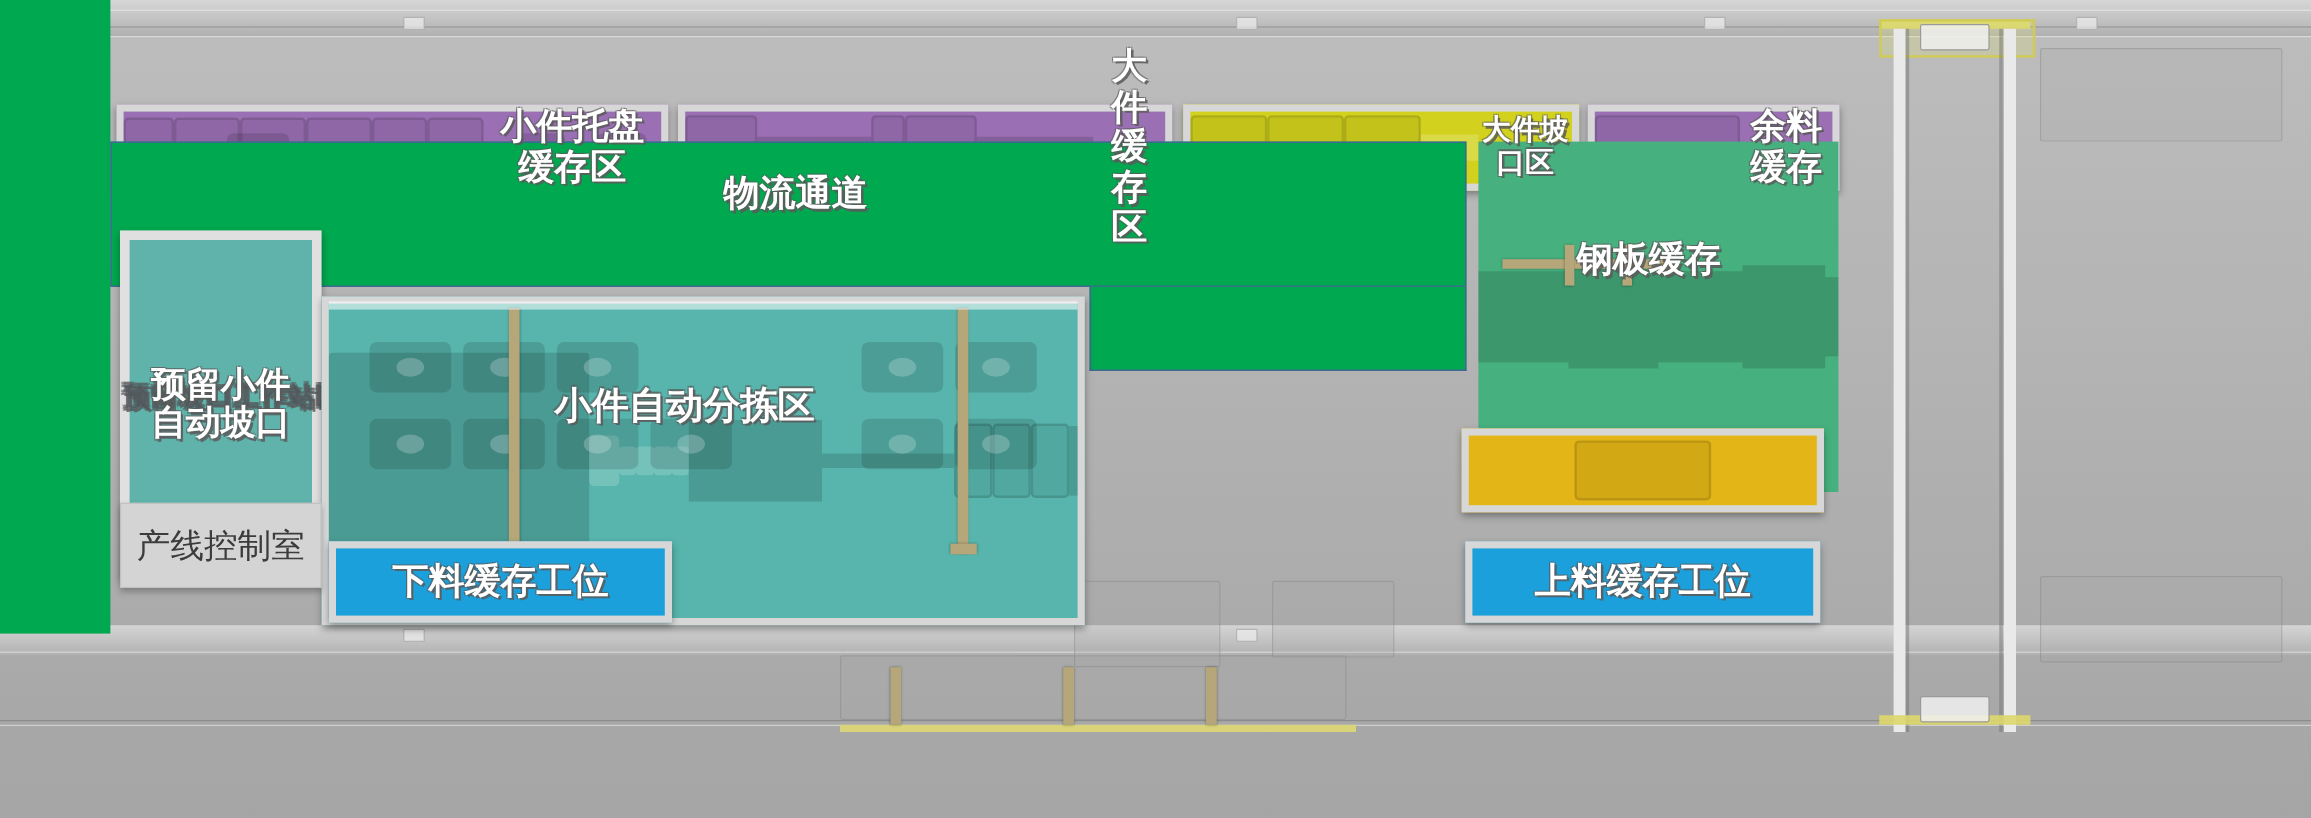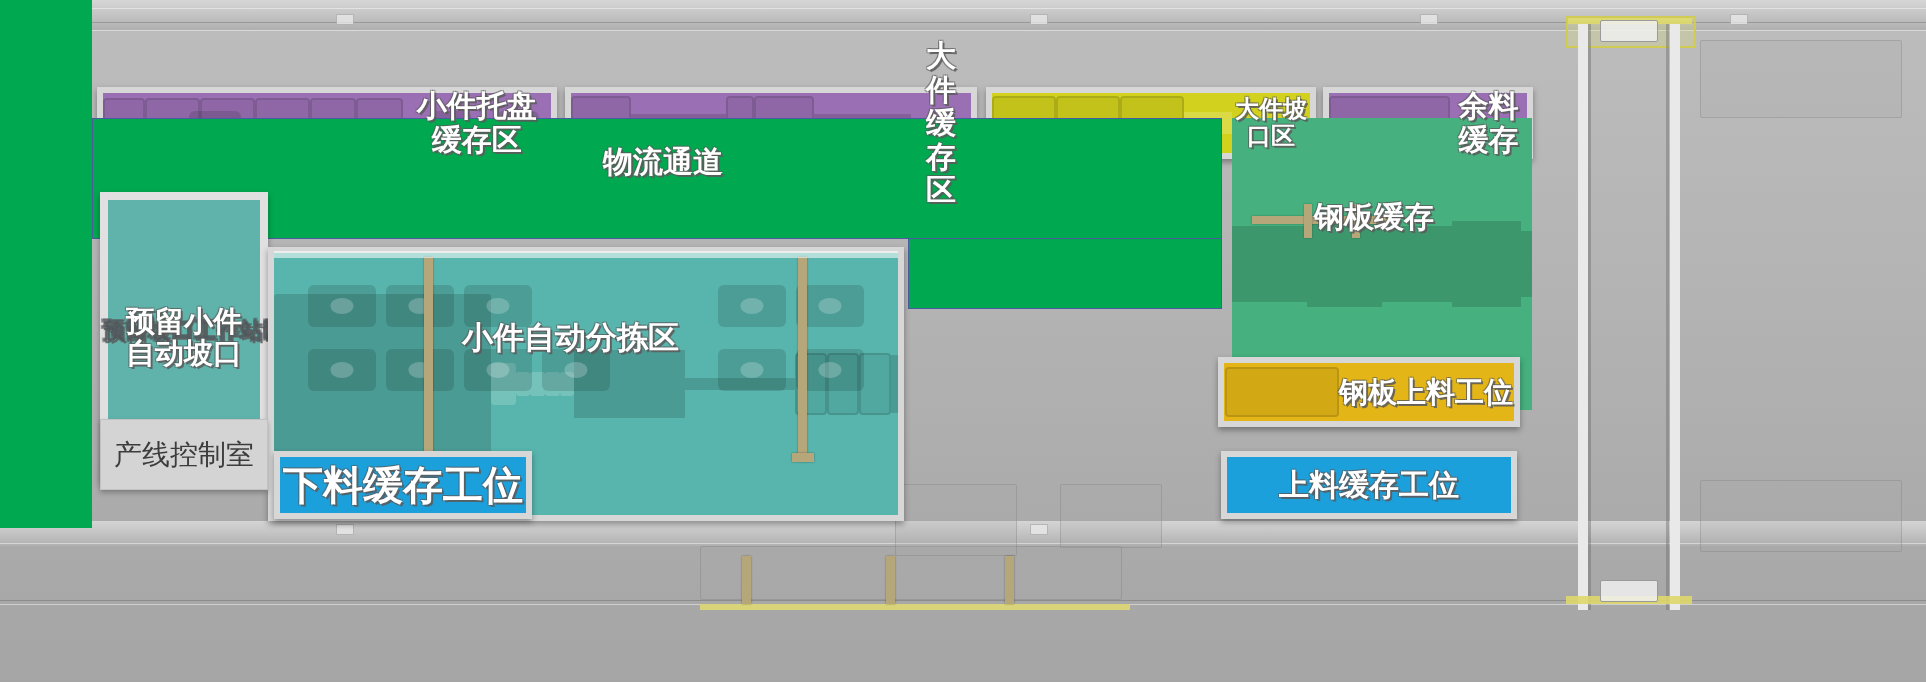--- a/index.html
+++ b/index.html
@@ -197,29 +197,28 @@
     <div class="eq-dark" style="left:176px;top:176px;width:104px;height:86px;"></div>
     <div class="post" style="left:20px;top:98px;width:140px;height:8px;"></div>
     <div class="post" style="left:72px;top:86px;width:8px;height:34px;"></div>
     <div class="post" style="left:120px;top:86px;width:8px;height:34px;"></div>
     <div class="eq-dark" style="left:186px;top:104px;width:16px;height:66px;"></div>
     <span class="lbl" style="position:absolute;left:82px;top:82px;">钢板缓存</span>
   </div>
 
   <div class="zone framed z-gold" style="left:1218px;top:310px;width:302px;height:70px;font-size:29px;">
     <div class="eq-ol" style="left:8px;top:6px;width:110px;height:46px;"></div>
-    <span class="lbl">钢板上料工位</span>
   </div>
 
   <div class="zone z-gray" style="left:100px;top:419px;width:168px;height:71px;font-size:28px;color:#3c3c3c;text-shadow:none;font-weight:normal;
               border:1px solid #c2c2c2;box-shadow:0 3px 5px rgba(0,0,0,.25);">
     <span class="lbl">产线控制室</span>
   </div>
 
-  <div class="zone framed z-blue" style="left:274px;top:404px;width:258px;height:68px;font-size:40px;">
+  <div class="zone framed z-blue" style="left:274px;top:404px;width:286px;height:68px;font-size:30px;">
     <span class="lbl">下料缓存工位</span>
   </div>
 
 
   <div class="zone framed z-blue" style="left:1221px;top:404px;width:296px;height:68px;font-size:30px;">
     <span class="lbl">上料缓存工位</span>
   </div>
 
 </div>
 

